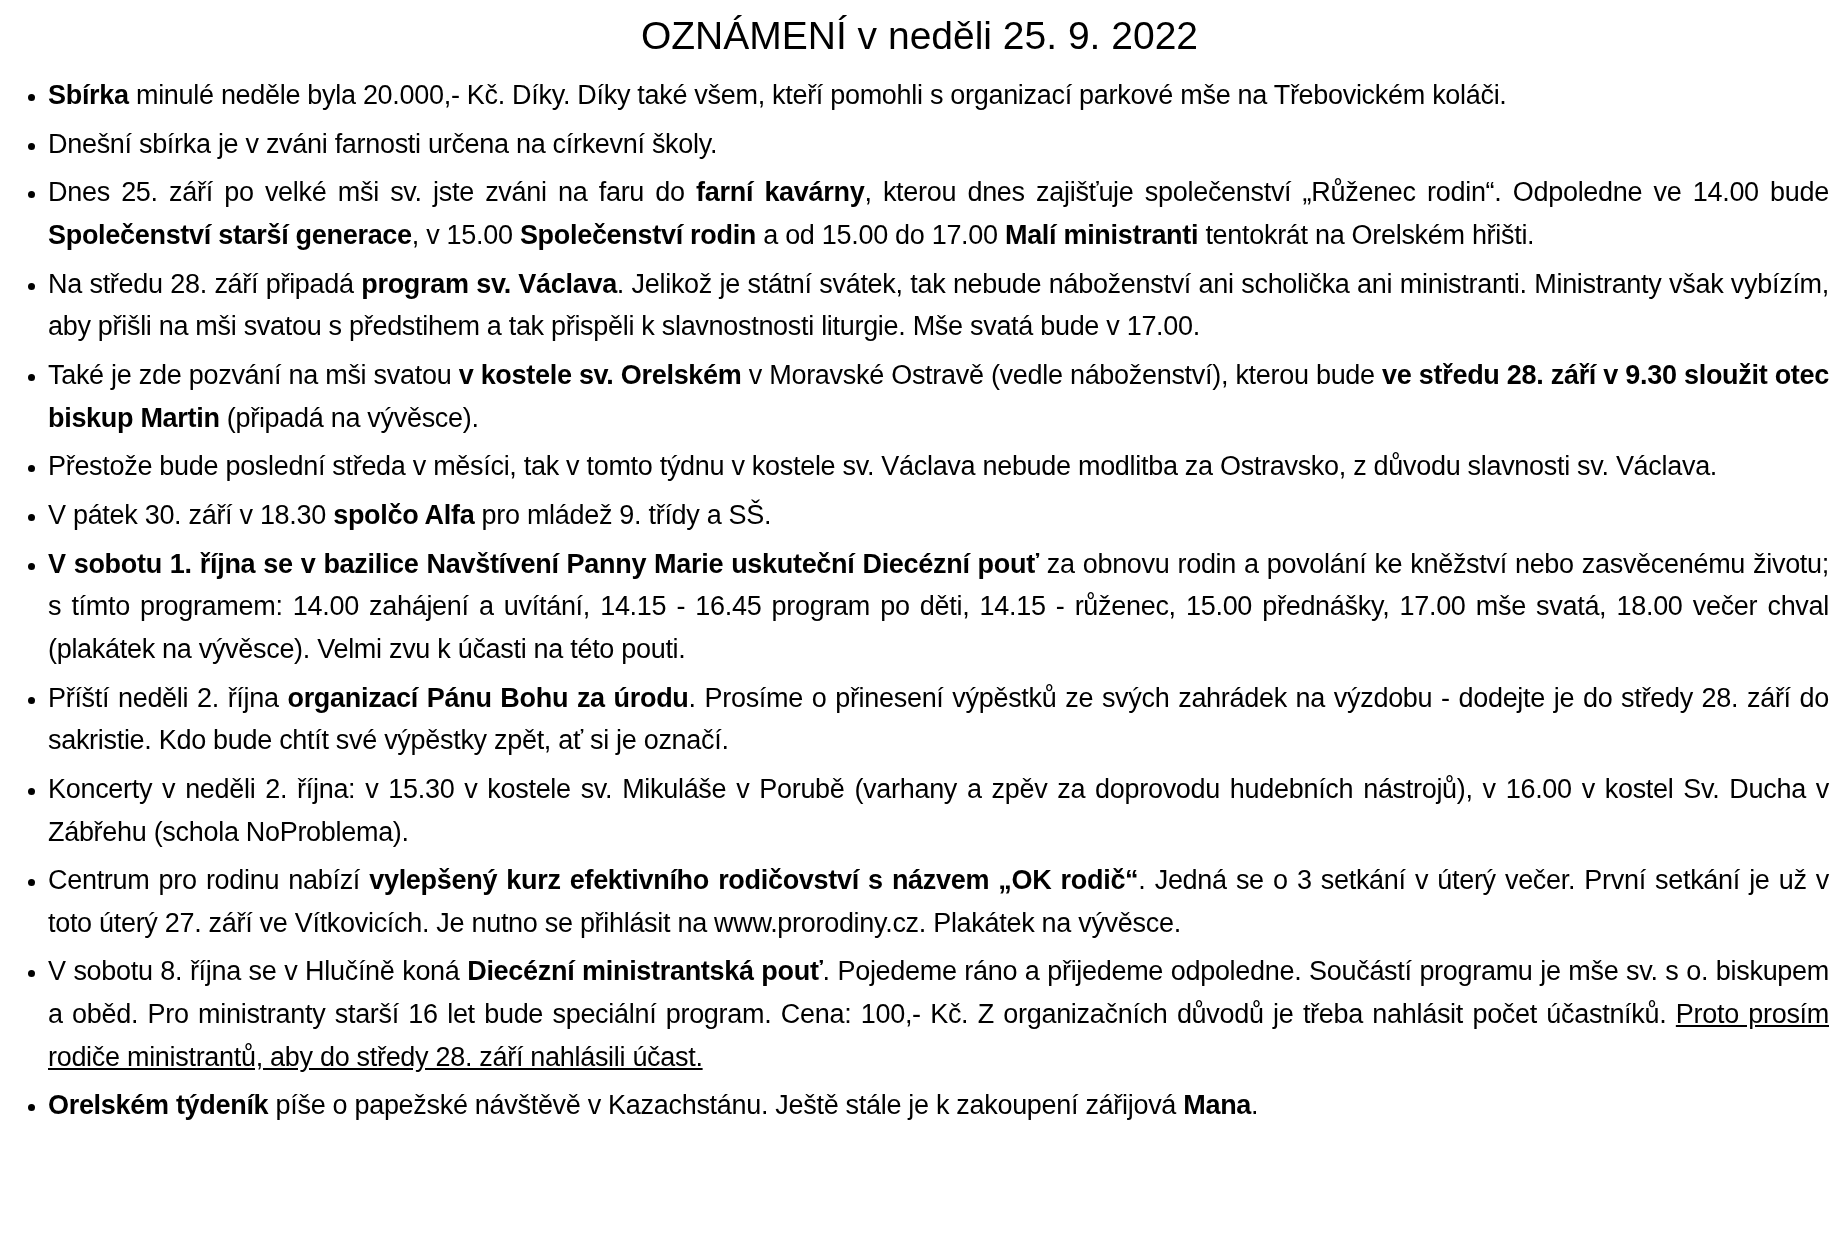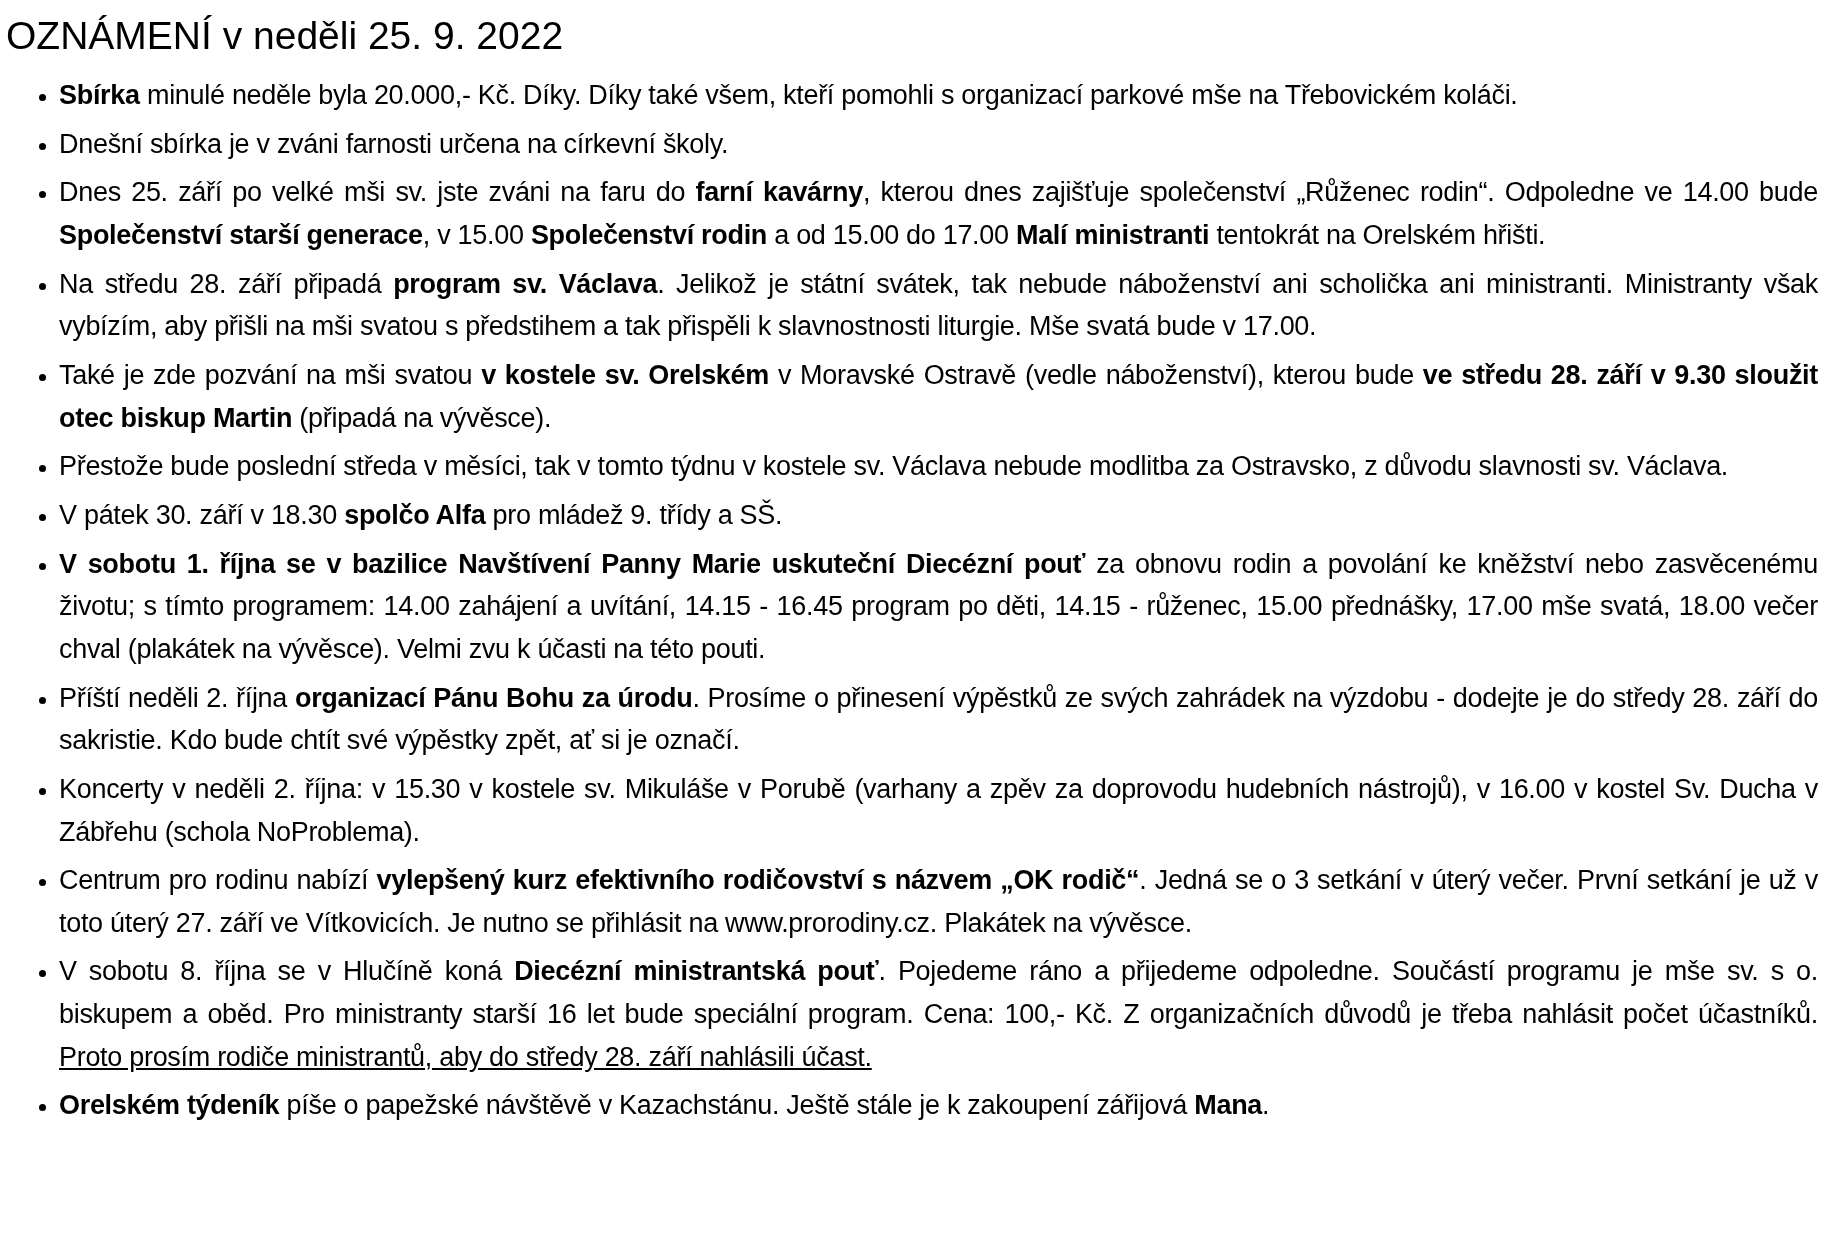--- a/index.html
+++ b/index.html
@@ -10,30 +10,30 @@
   }
   body {
     width: 1841px;
     height: 1260px;
     box-sizing: border-box;
     padding: 8px 8px 8px 6px;
     font-family: "Liberation Sans", sans-serif;
     overflow: hidden;
   }
   .title {
-    text-align: left;
+    text-align: center;
     font-size: 39px;
     font-weight: 400;
     margin: 6px 0 16px 0;
     letter-spacing: 0px;
     color: #000000;
   }
   ul.announcements {
     list-style: disc;
-    margin: 15px;
+    margin: 4px;
     padding-left: 38px;
   }
   ul.announcements > li {
     text-align: justify;
     font-size: 27px;
     line-height: 1.58;
     letter-spacing: -0.3px;
     margin-bottom: 6px;
     color: #000000;
   }

